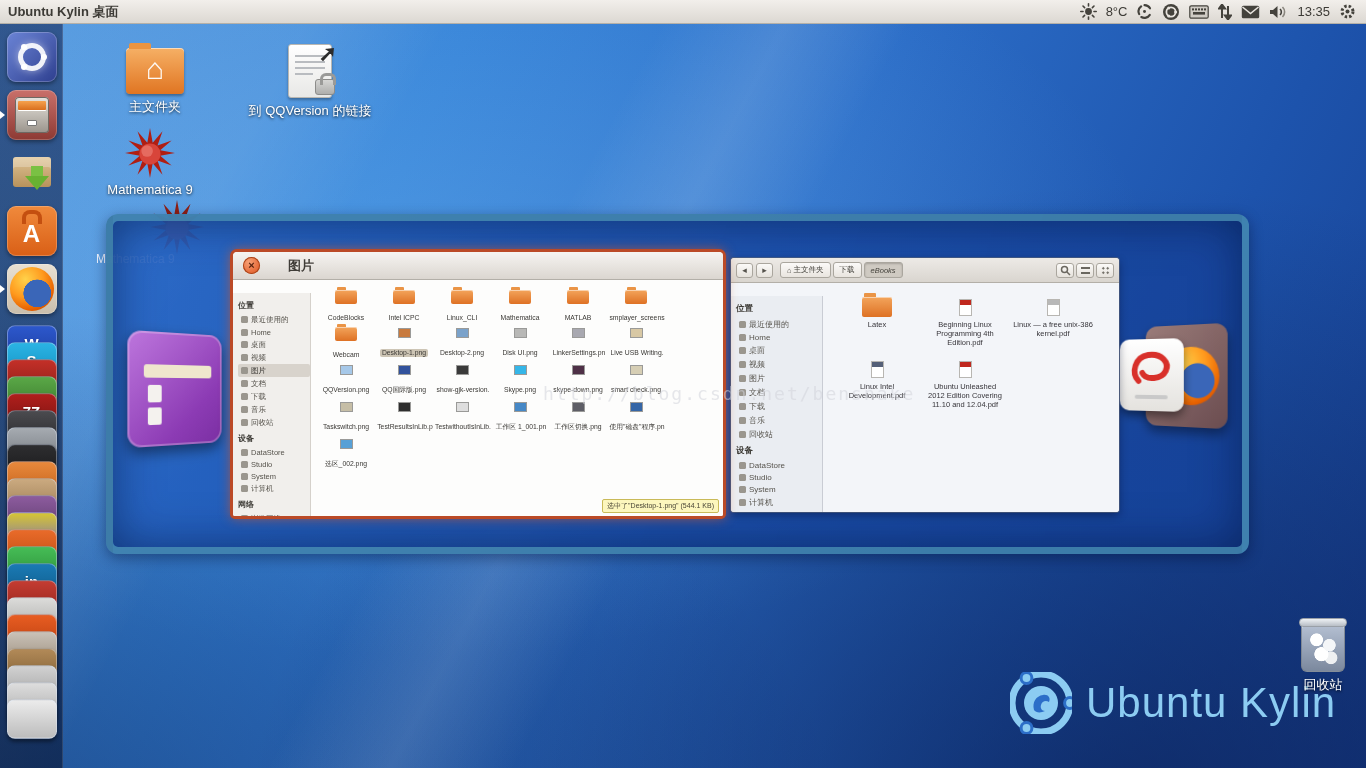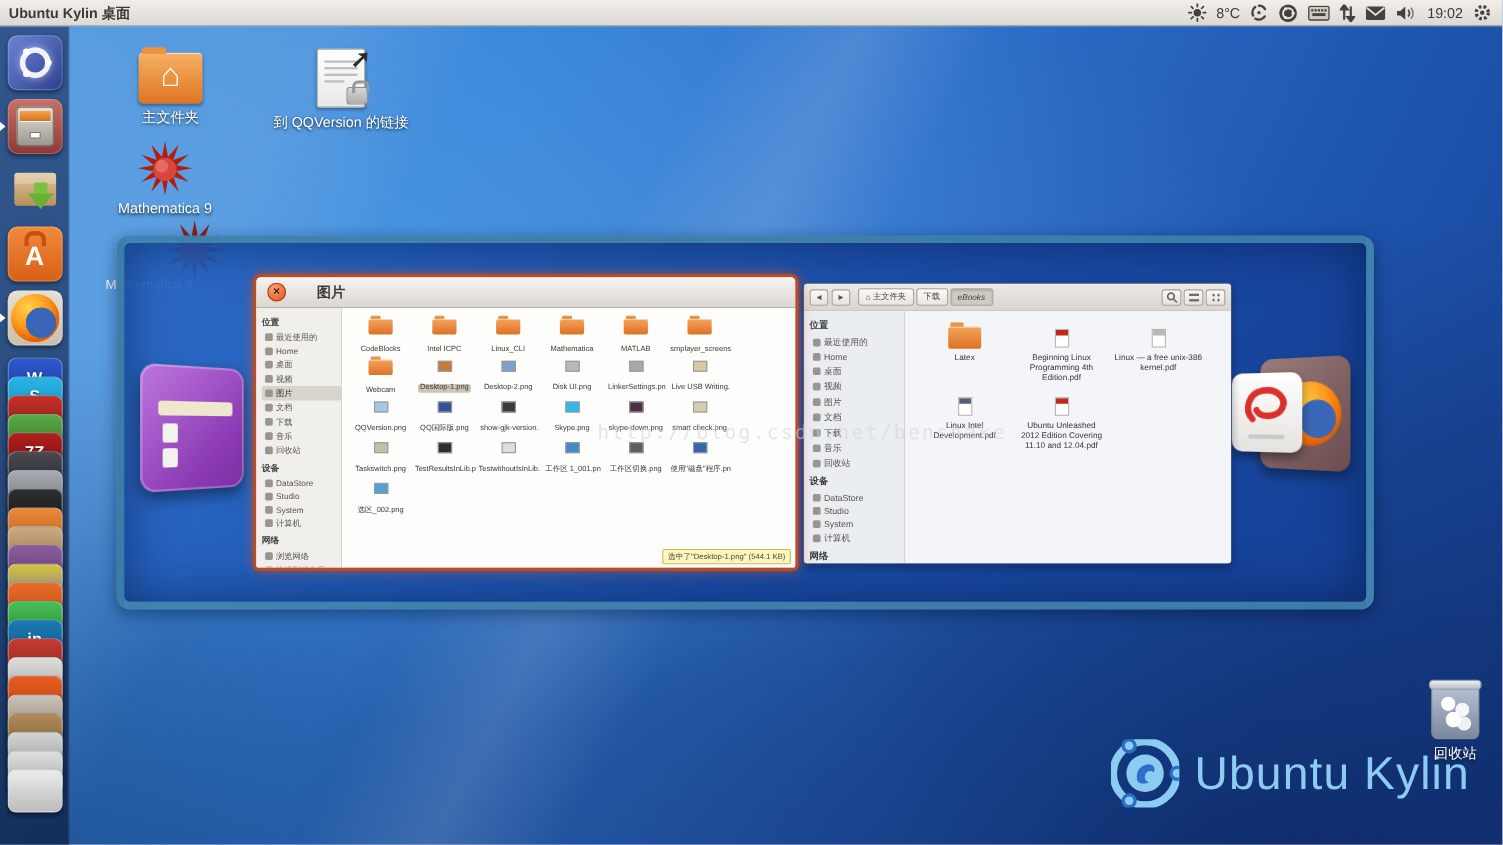--- a/index.html
+++ b/index.html
@@ -113,21 +113,21 @@
     box-shadow:0 6px 12px rgba(0,0,0,.4); }
   .tilt-right-back .ffball { position:absolute; left:20px; top:22px; width:58px; height:58px; border-radius:50%;
     background:radial-gradient(circle at 62% 58%, #3a66b8 0 34%, rgba(0,0,0,0) 36%),
                radial-gradient(circle at 35% 28%, #ffd24a, #ff9a1e 42%, #e66000 74%, #b84600 96%); }
   .tilt-right-front { position:absolute; right:58px; top:118px; width:66px; height:72px;
     transform:perspective(320px) rotateY(-14deg); border-radius:10px;
     background:linear-gradient(#ffffff,#e4e2de); box-shadow:0 5px 10px rgba(0,0,0,.45); }
 
   
   .win { position:absolute; display:flex; flex-direction:column; overflow:hidden; }
-  .sidebar { background:#f1efec; border-right:1px solid #d5d1cb; overflow:hidden; padding:3px 0 0 5px; }
+  .sidebar { background:#f1efec; border-right:1px solid #d5d1cb; overflow:hidden; padding:3px 0 0 5px;margin-top:13px; }
   .sb-header { font-size:8px; font-weight:bold; color:#3f3d38; margin:4px 0 2px; }
   .sb-item { display:flex; align-items:center; gap:3px; font-size:7.5px; color:#56534c; padding:1.5px 3px; border-radius:2px; white-space:nowrap; }
   .sb-item.sel { background:#d8d3cc; color:#2e2c28; }
   .sbi { width:7px; height:7px; border-radius:1.5px; background:#9a968e; flex:none; }
 
   
   #lw { left:233px; top:252px; width:490px; height:264px; z-index:4; border-radius:4px 4px 2px 2px;
     background:#fdfdfc; box-shadow:0 0 0 3px #bb4a27, 0 0 12px 2px rgba(205,85,40,.75); }
   #lw .titlebar { height:28px; flex:none; background:linear-gradient(#f6f4f1,#dbd6d0);
     border-bottom:1px solid #b3afa8; display:flex; align-items:center; border-radius:4px 4px 0 0; }
@@ -493,21 +493,21 @@
       </svg>
       <svg width="19" height="14" viewBox="0 0 19 14">
         <rect x="0.8" y="0.8" width="17.4" height="12.4" rx="1.5" fill="#44423c"></rect>
         <polyline points="1.5,2 9.5,8.5 17.5,2" fill="none" stroke="#e8e4de" stroke-width="1.6"></polyline>
       </svg>
       <svg width="19" height="16" viewBox="0 0 19 16">
         <polygon points="1,6 4,6 8.5,2 8.5,14 4,10 1,10" fill="#44423c"></polygon>
         <path d="M 11,5 A 4,4 0 0 1 11,11" fill="none" stroke="#44423c" stroke-width="1.6"></path>
         <path d="M 13.5,3 A 7,7 0 0 1 13.5,13" fill="none" stroke="#8a867e" stroke-width="1.6"></path>
       </svg>
-      <span class="ttext">19:02</span>
+      <span class="ttext">13:35</span>
       <svg width="17" height="17" viewBox="0 0 17 17">
         <circle cx="8.5" cy="8.5" r="5.5" fill="none" stroke="#44423c" stroke-width="3" stroke-dasharray="2.4,2"></circle>
         <circle cx="8.5" cy="8.5" r="2" fill="#44423c"></circle>
       </svg>
     </div>
   </div>
 
   <div id="launcher">
     <div class="ltile li-dash">
       <div class="ring"></div>

